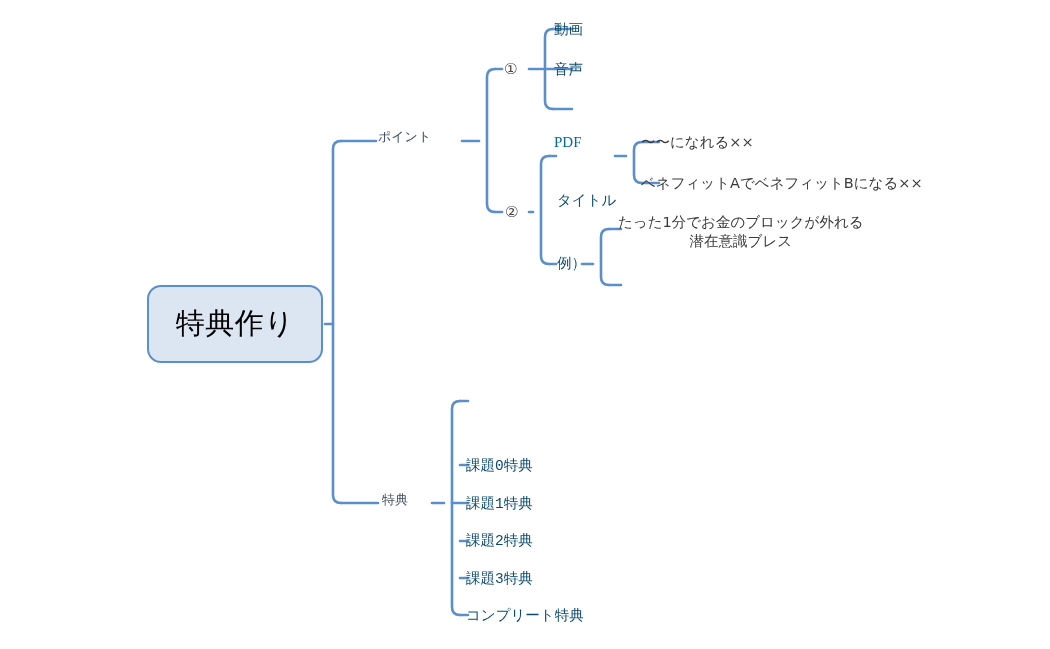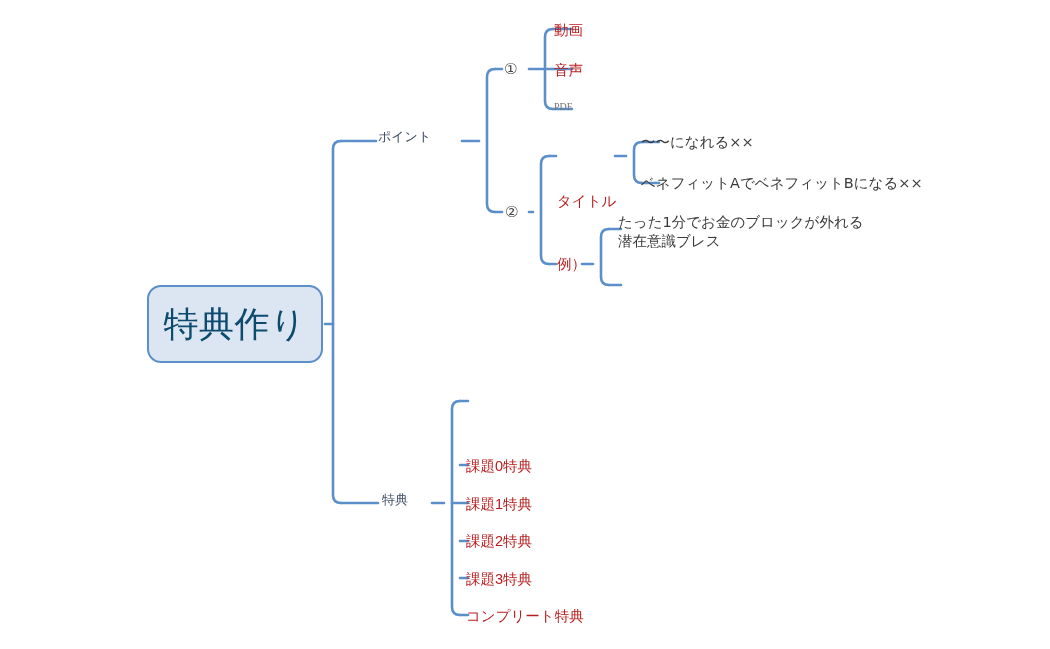--- a/index.html
+++ b/index.html
@@ -44,47 +44,49 @@
     background: #dce6f2;
     border: 2px solid #5b8fc9;
     border-radius: 14px;
     box-sizing: border-box;
     display: flex;
     align-items: center;
     justify-content: center;
   }
   .root-label {
     font-family: "DejaVu Sans", "Liberation Sans", sans-serif;
-    font-size: 35px;
-    color: #0c4a6e;
+    font-size: 29px;
+    color: #000000;
     letter-spacing: 0.5px;
   }
   .branch-label {
     font-family: "DejaVu Sans", "Liberation Sans", sans-serif;
     font-size: 13px;
     color: #3f4d63;
   }
   .marker {
     font-family: "DejaVu Sans", "Liberation Sans", sans-serif;
     font-size: 15px;
     color: #4a4a4a;
   }
   .leaf {
-    font-size: 10px;
-    color: #737373;
+    font-size: 15px;
+    color: #0369a1;
+    margin-top: 33px;
   }
   .leaf-jp {
-    font-family: Liberation Sans, sans-serif;
+    font-family: Liberation Mono, monospace;
     font-size: 14.5px;
-    color: #b91c1c;
+    color: #0c4a6e;
   }
   .mixed {
     font-family: "DejaVu Sans", "Liberation Sans", sans-serif;
     font-size: 14.5px;
     color: #3a3a3a;
+    text-align: center;
   }
 </style>
 </head>
 <body>
 
 <div id="canvas">
 
   <svg class="connectors" viewBox="0 0 1050 649" xmlns="http://www.w3.org/2000/svg">
     <g fill="none" stroke="#5b8fc9" stroke-width="2.6" stroke-linecap="round" stroke-linejoin="round">
 

